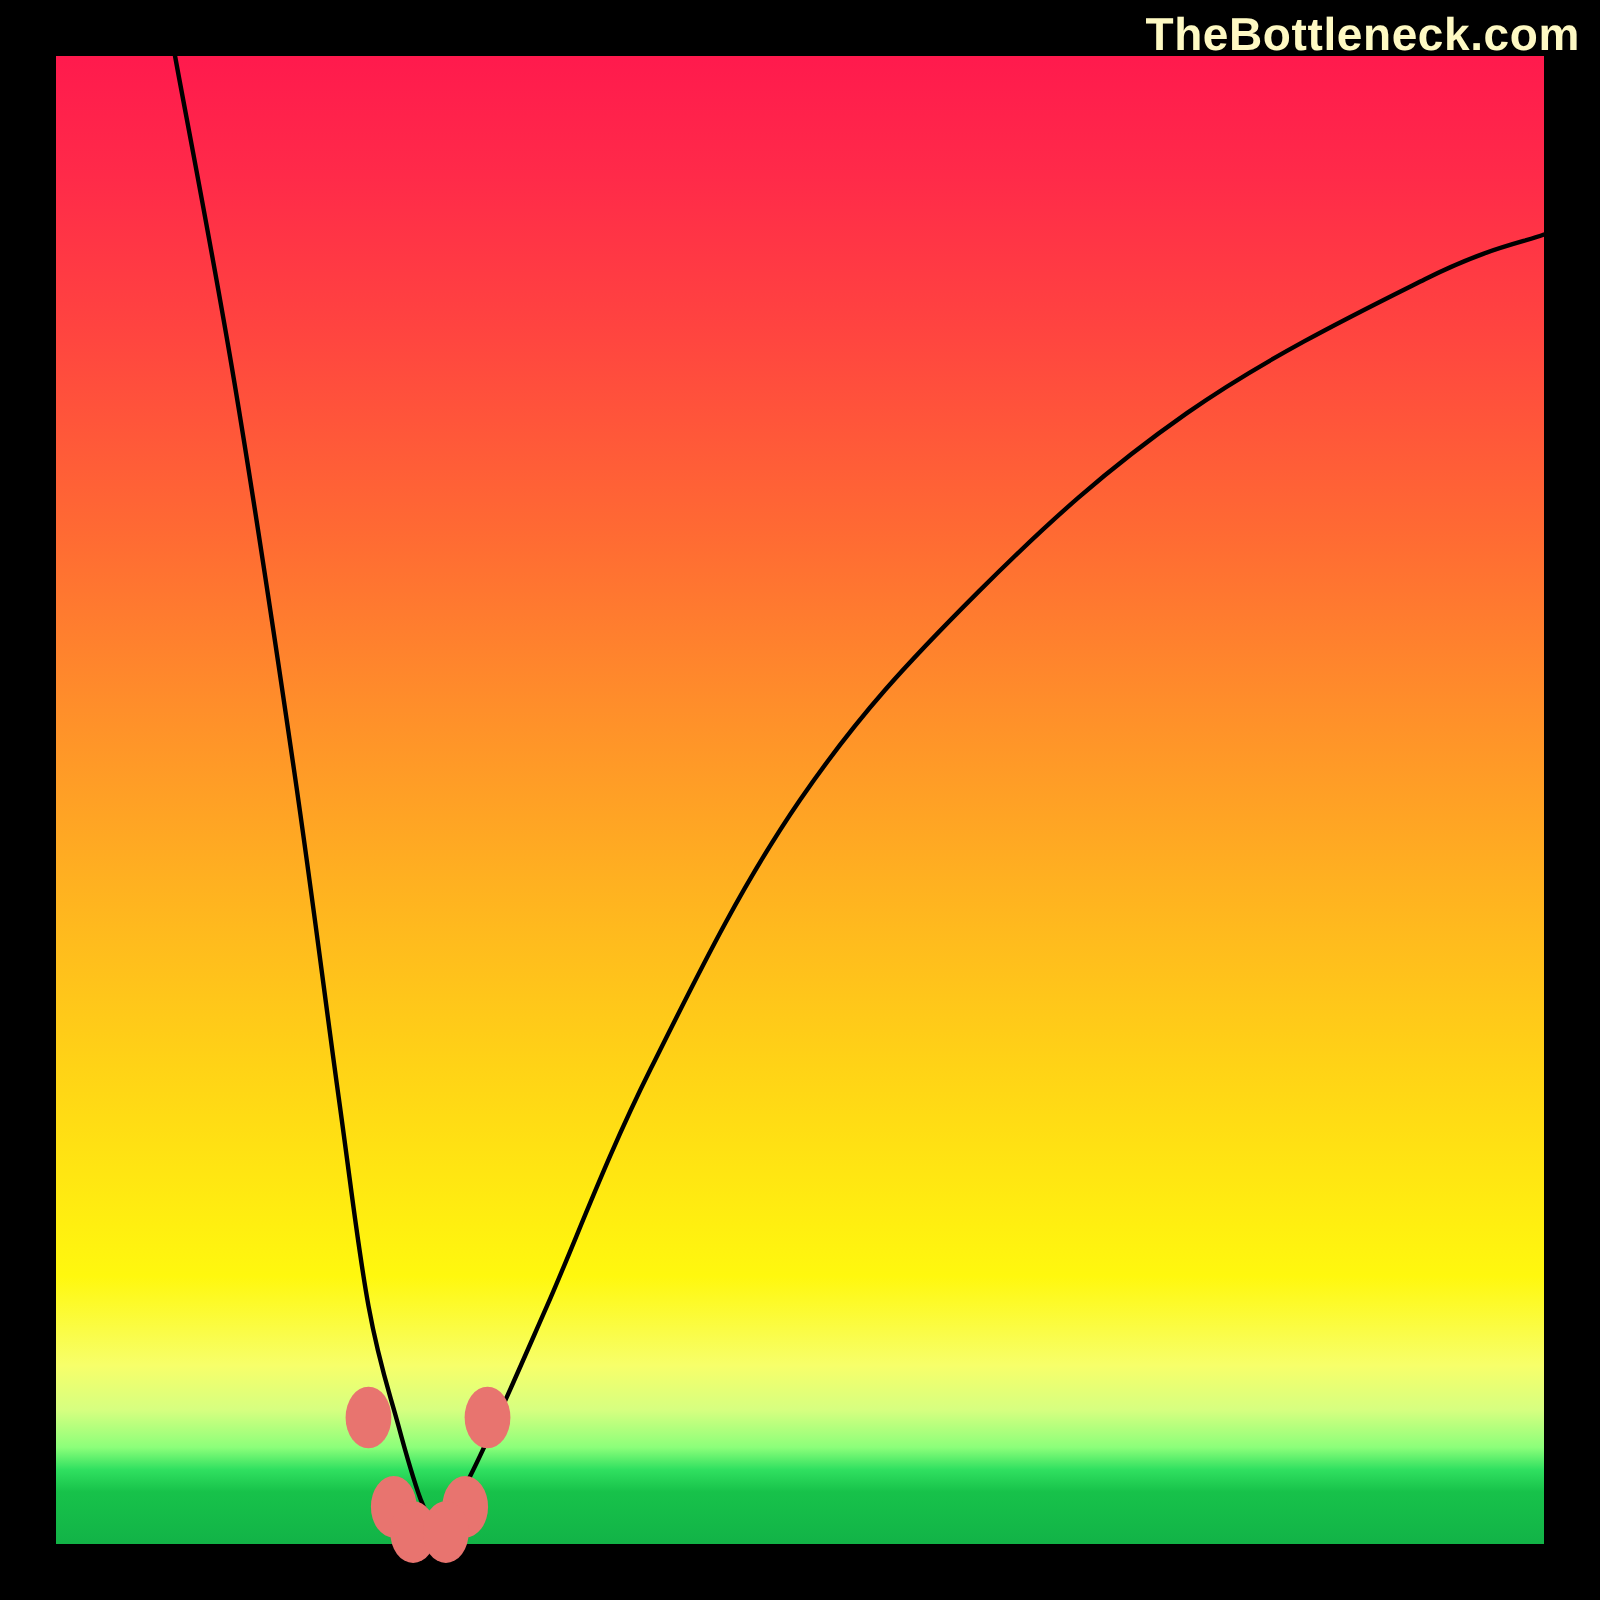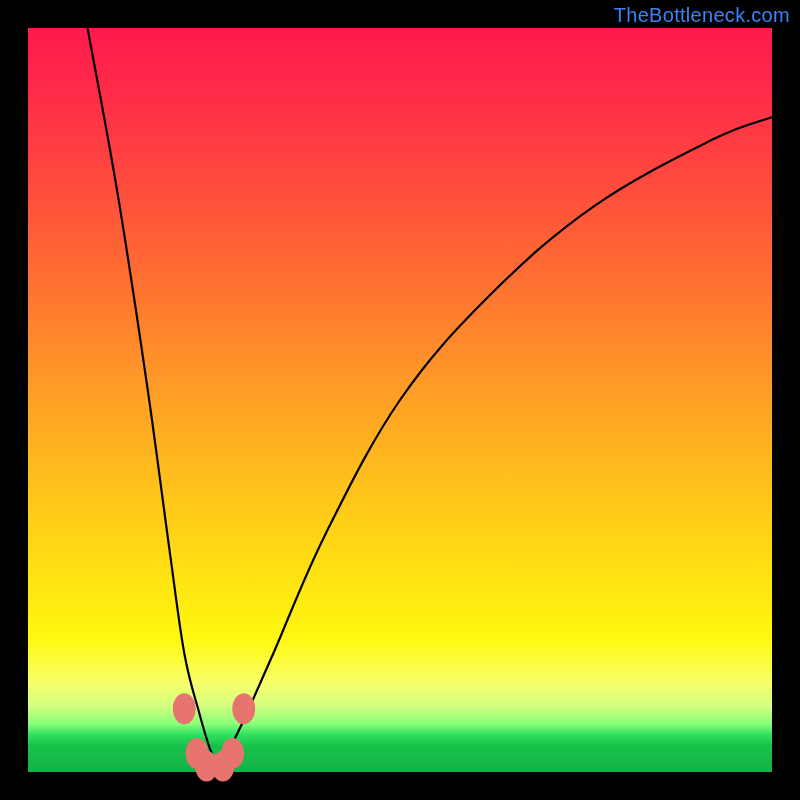--- a/index.html
+++ b/index.html
@@ -41,23 +41,23 @@
       #8cff7a 93.5%,
       #30e060 95%,
       #17c24a 96.5%,
       #12b347 100%
     );
   }
   .watermark {
     position: absolute;
     top: 4px;
     right: 10px;
-    color: #3b82f6;
-    font-size: 20px;
-    font-weight: 400;
+    color: #fef9c3;
+    font-size: 23px;
+    font-weight: 700;
     letter-spacing: 0.3px;
     user-select: none;
   }
   svg.curve {
     position: absolute;
     left: 0;
     top: 0;
     width: 744px;
     height: 744px;
     overflow: visible;

